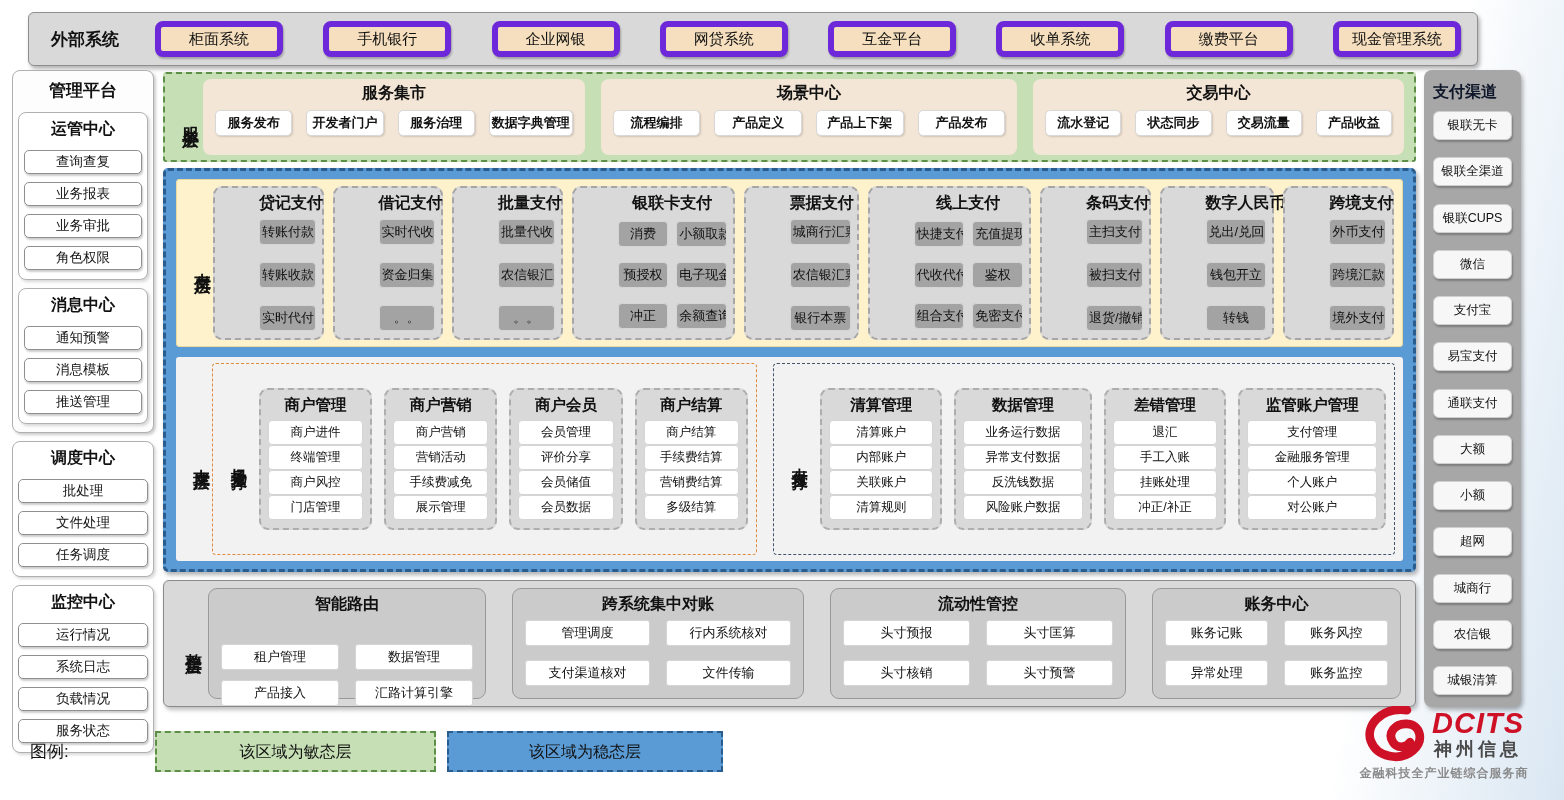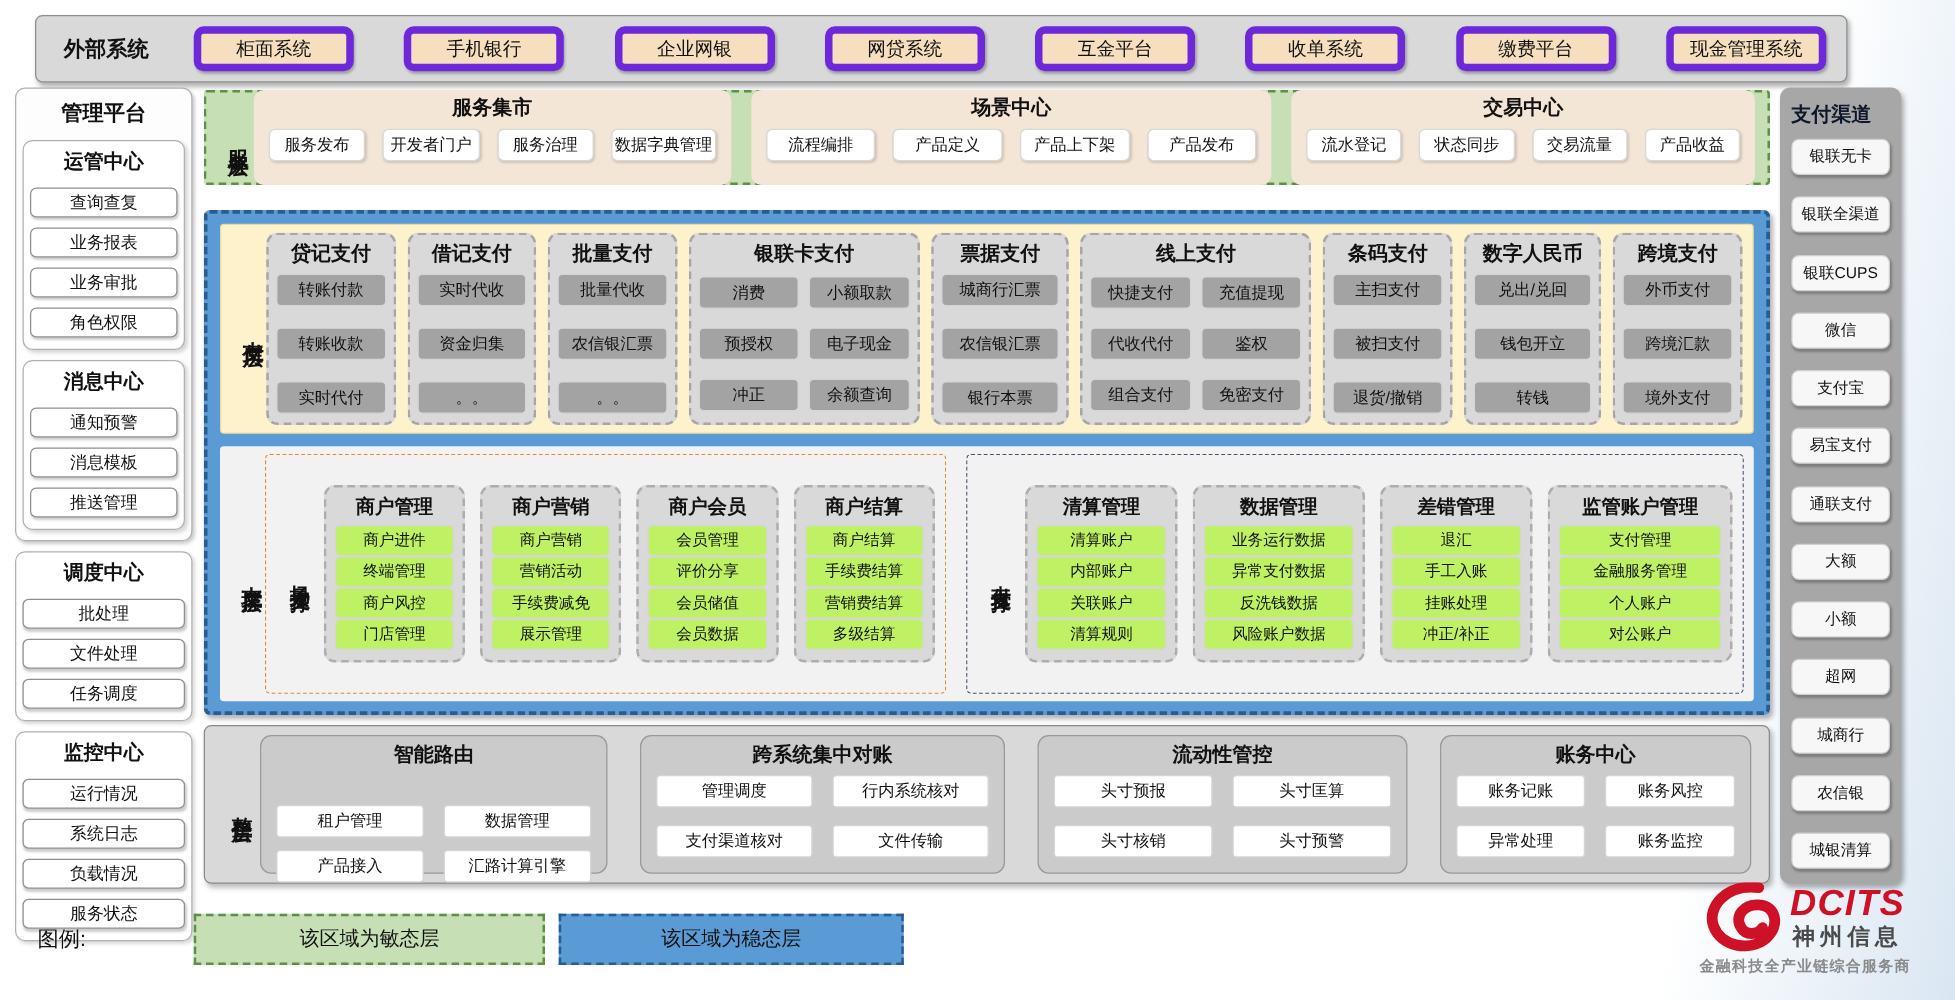--- a/index.html
+++ b/index.html
@@ -49,30 +49,30 @@
   }
   .mgmt-group-title { font-weight: bold; font-size: 16px; text-align: center; padding: 2px 0; }
   .mgmt-btn {
     background: #fff; border: 1px solid #8f8f8f; border-radius: 5px; height: 24px;
     line-height: 22px; text-align: center; font-size: 13.5px; margin-top: 8px;
     box-shadow: 1px 2px 2px rgba(0,0,0,.2); white-space: nowrap;
   }
 
   
   .service {
-    position: absolute; left: 163px; top: 72px; width: 1253px; height: 76px;
+    position: absolute; left: 163px; top: 72px; width: 1253px; height: 90px;
     background: #c6dfb5; border: 2px dashed #5e8f47; border-radius: 3px;
     display: flex; align-items: center; padding: 4px 10px 4px 6px;
   }
   .service > .vlabel { font-size: 17px; width: 28px; }
   .svc-sections { flex: 1; display: flex; gap: 16px; height: 76px; margin-left: 4px; }
   .svc-box { background: #f4e6d6; border-radius: 8px; padding: 4px 12px 9px; display: flex; flex-direction: column; }
   .svc-box.s0 { flex: 392; } .svc-box.s1 { flex: 430; } .svc-box.s2 { flex: 380; }
   .svc-title { text-align: center; font-weight: bold; font-size: 16px; margin-bottom: 6px; }
-  .svc-items { flex: 1; display: flex; gap: 14px; }
+  .svc-items { flex: 1; display: flex; gap: 14px; font-weight: bold; }
   .svc-btn {
     flex: 1; background: #fff; border: 1px solid #d8d8d8; border-radius: 5px;
     height: 26px; line-height: 24px; text-align: center; font-size: 13px;
     box-shadow: 1px 1px 2px rgba(0,0,0,.15); white-space: nowrap; padding: 0 2px;
   }
 
   
   .stable {
     position: absolute; left: 163px; top: 168px; width: 1253px; height: 404px;
     background: #5b9bd5; border: 3px dashed #2b5c8e; border-radius: 5px;
@@ -83,21 +83,21 @@
   .pay {
     height: 168px; background: #fdf2cc; border: 1px solid #ecd9a0; border-radius: 3px;
     display: flex; align-items: center; padding: 4px 8px 4px 4px;
   }
   .pay > .vlabel { font-size: 17px; width: 30px; }
   .pay-cols { flex: 1; display: flex; gap: 9px; height: 154px; margin-left: 2px; }
   .pcol {
     background: #d9d9d9; border: 2px dashed #a6a6a6; border-radius: 9px;
     padding: 3px 6px 7px; display: flex; flex-direction: column; min-width: 0;
   }
-  .pcol { flex: 103 1 0; } .pcol.med { flex: 111 1 0; } .pcol.double { flex: 199 1 0; }
+  .pcol { flex: 103 1 0; padding-left: 44px; } .pcol.med { flex: 111 1 0; } .pcol.double { flex: 199 1 0; }
   .pcol-title { font-weight: bold; font-size: 16px; text-align: center; margin: 2px 0 5px; white-space: nowrap; }
   .pcol-items { flex: 1; display: flex; flex-direction: column; justify-content: space-between; }
   .pcol.double .pcol-items { display: grid; grid-template-columns: 1fr 1fr; gap: 10px 8px; align-items: center; }
   .pbtn {
     background: #a3a3a3; border: 1px solid #d5d5d5; border-radius: 4px; height: 26px;
     line-height: 24px; text-align: center; font-size: 13px; white-space: nowrap;
     overflow: hidden; padding: 0 2px;
   }
 
   
@@ -112,21 +112,21 @@
   .sgroup.paysup { border: 1.5px dashed #44546a; flex: 625; }
   .sgroup > .vlabel { font-size: 16px; width: 26px; letter-spacing: 2px; }
   .scol {
     background: #d9d9d9; border: 2px dashed #adadad; border-radius: 9px;
     padding: 3px 7px 8px; display: flex; flex-direction: column; flex: 1; min-width: 0;
   }
   .sgroup.paysup .scol.c1 { flex: 1.14; } .sgroup.paysup .scol.c3 { flex: 1.24; }
   .scol-title { font-weight: bold; font-size: 15.5px; text-align: center; margin: 2px 0 4px; white-space: nowrap; }
   .scol-items { flex: 1; display: flex; flex-direction: column; justify-content: space-between; }
   .sbtn {
-    background: #bef264; border: 1px solid #d5d5d5; border-radius: 4px; height: 25px;
+    background: #ffffff; border: 1px solid #d5d5d5; border-radius: 4px; height: 25px;
     line-height: 23px; text-align: center; font-size: 12.5px; white-space: nowrap;
     overflow: hidden; padding: 0 2px;
   }
 
   
   .integration {
     position: absolute; left: 163px; top: 580px; width: 1253px; height: 127px;
     background: #d9d9d9; border: 1px solid #8a8a8a; border-radius: 6px;
     display: flex; align-items: center; padding: 6px 14px 6px 8px;
     box-shadow: 2px 3px 4px rgba(0,0,0,.25);

